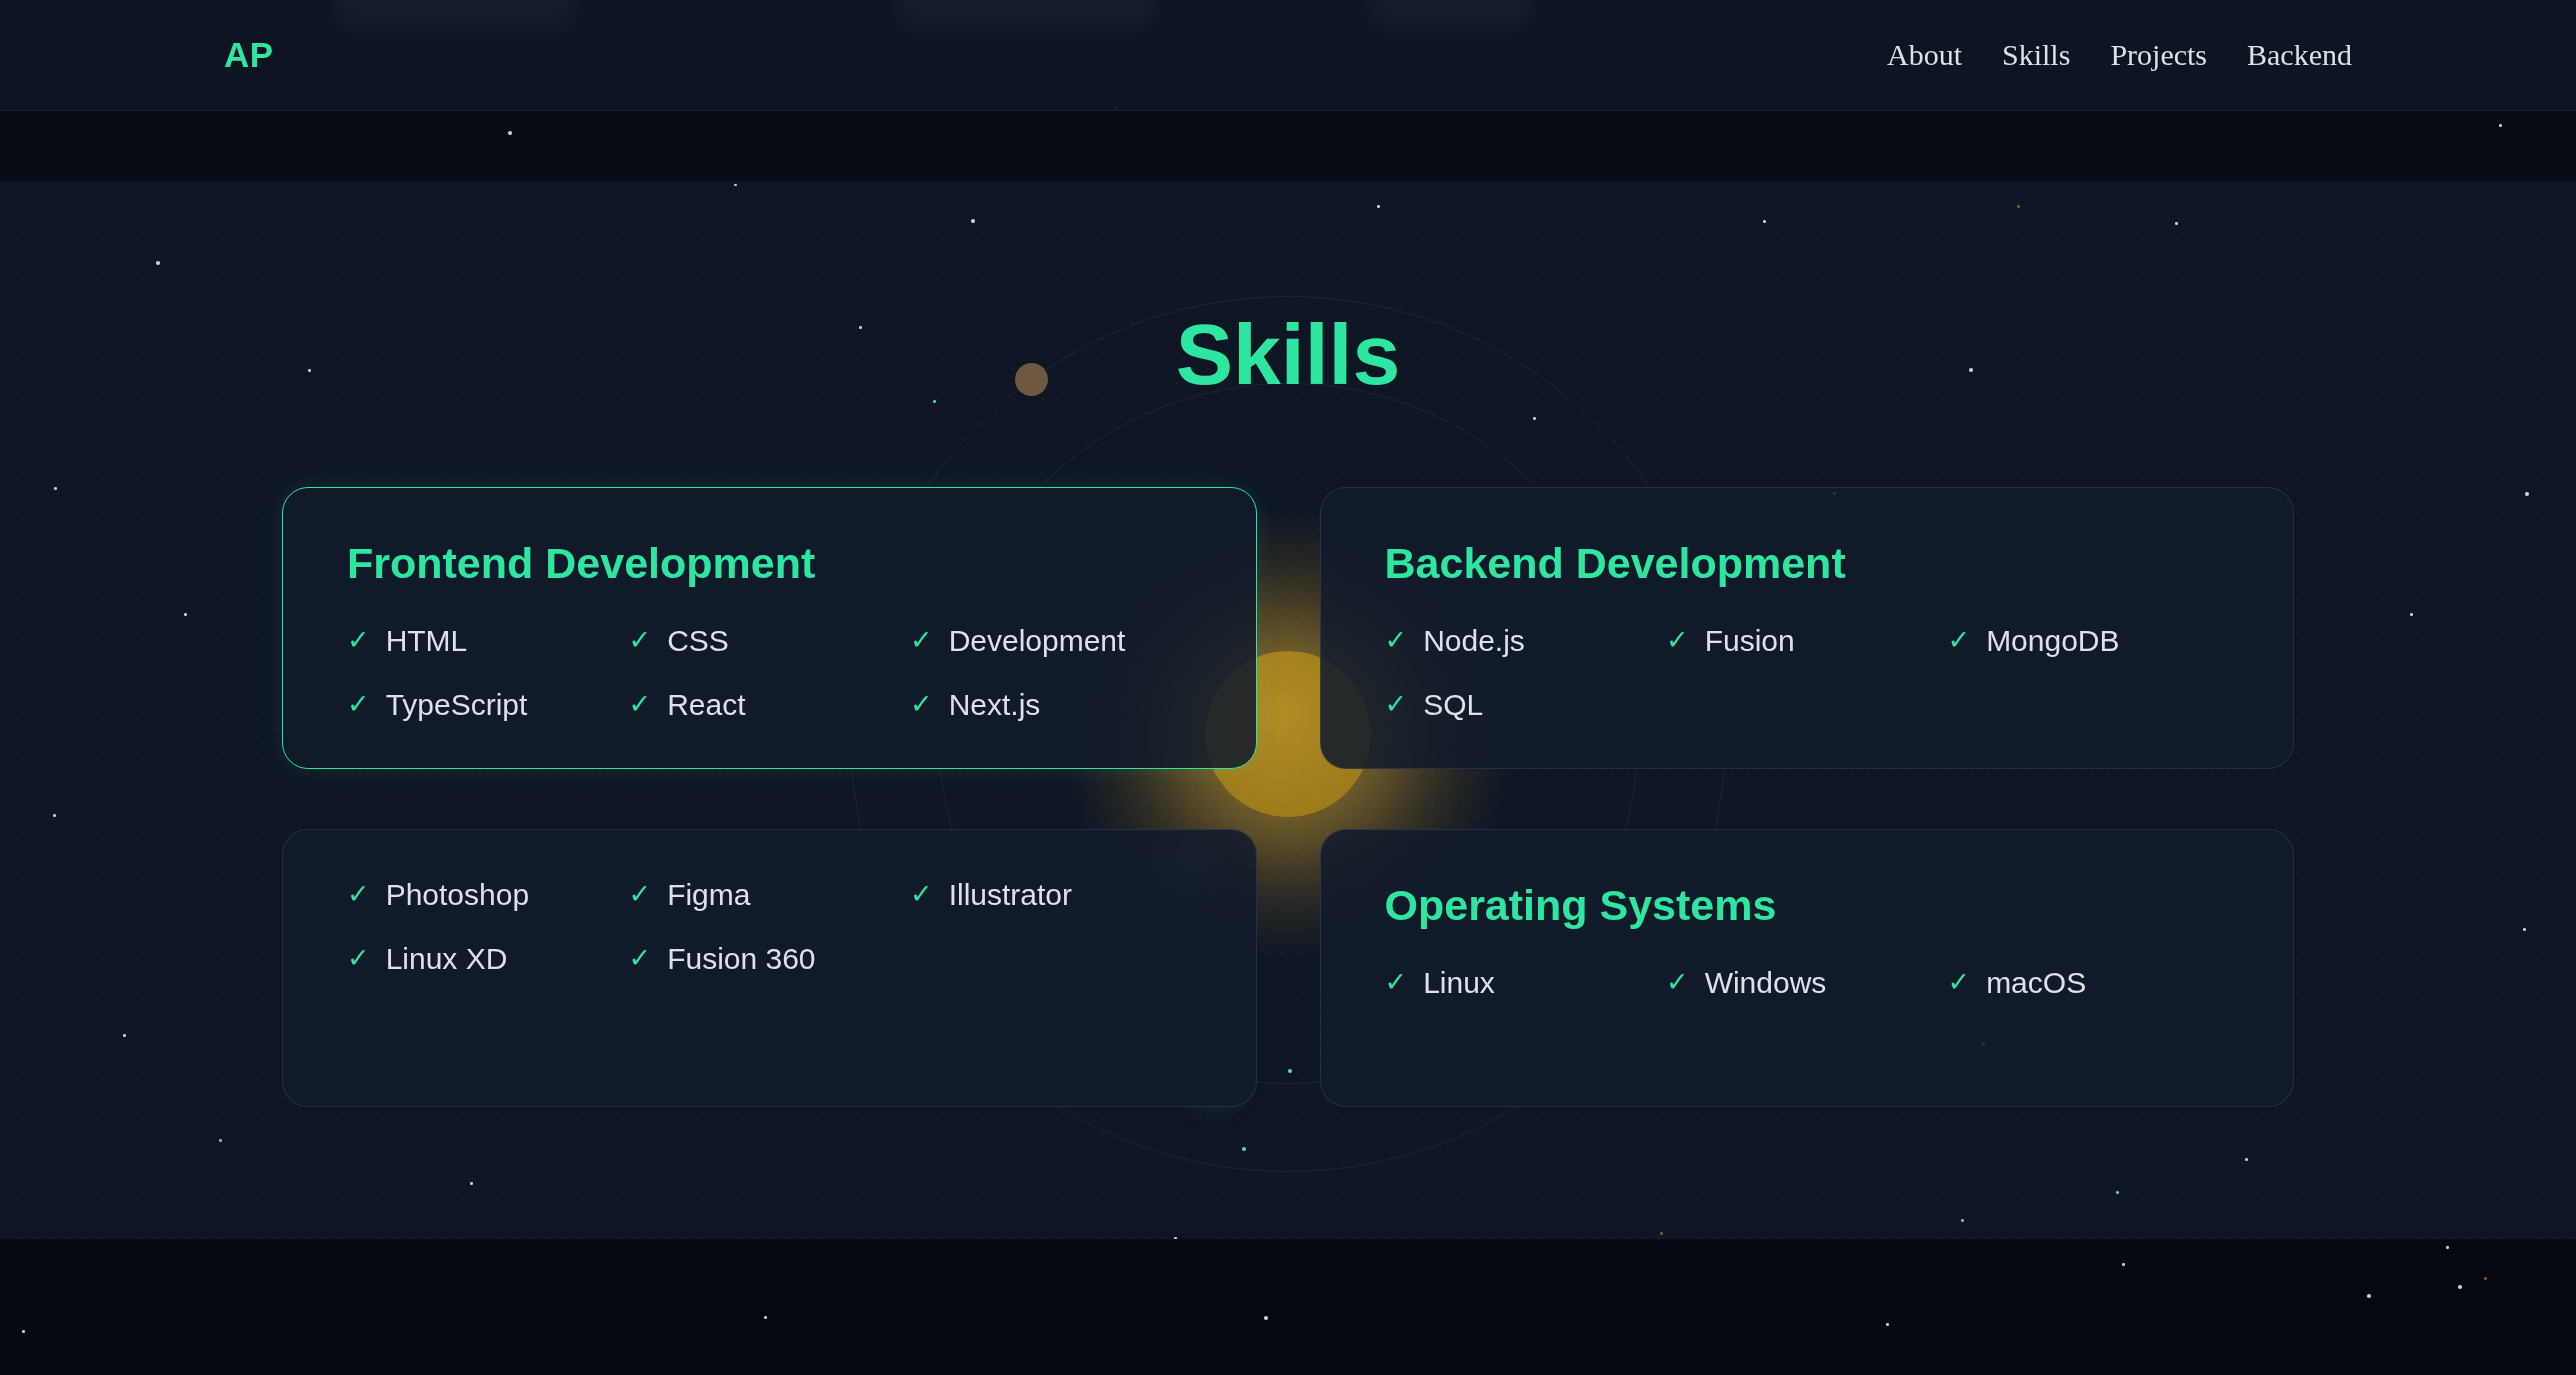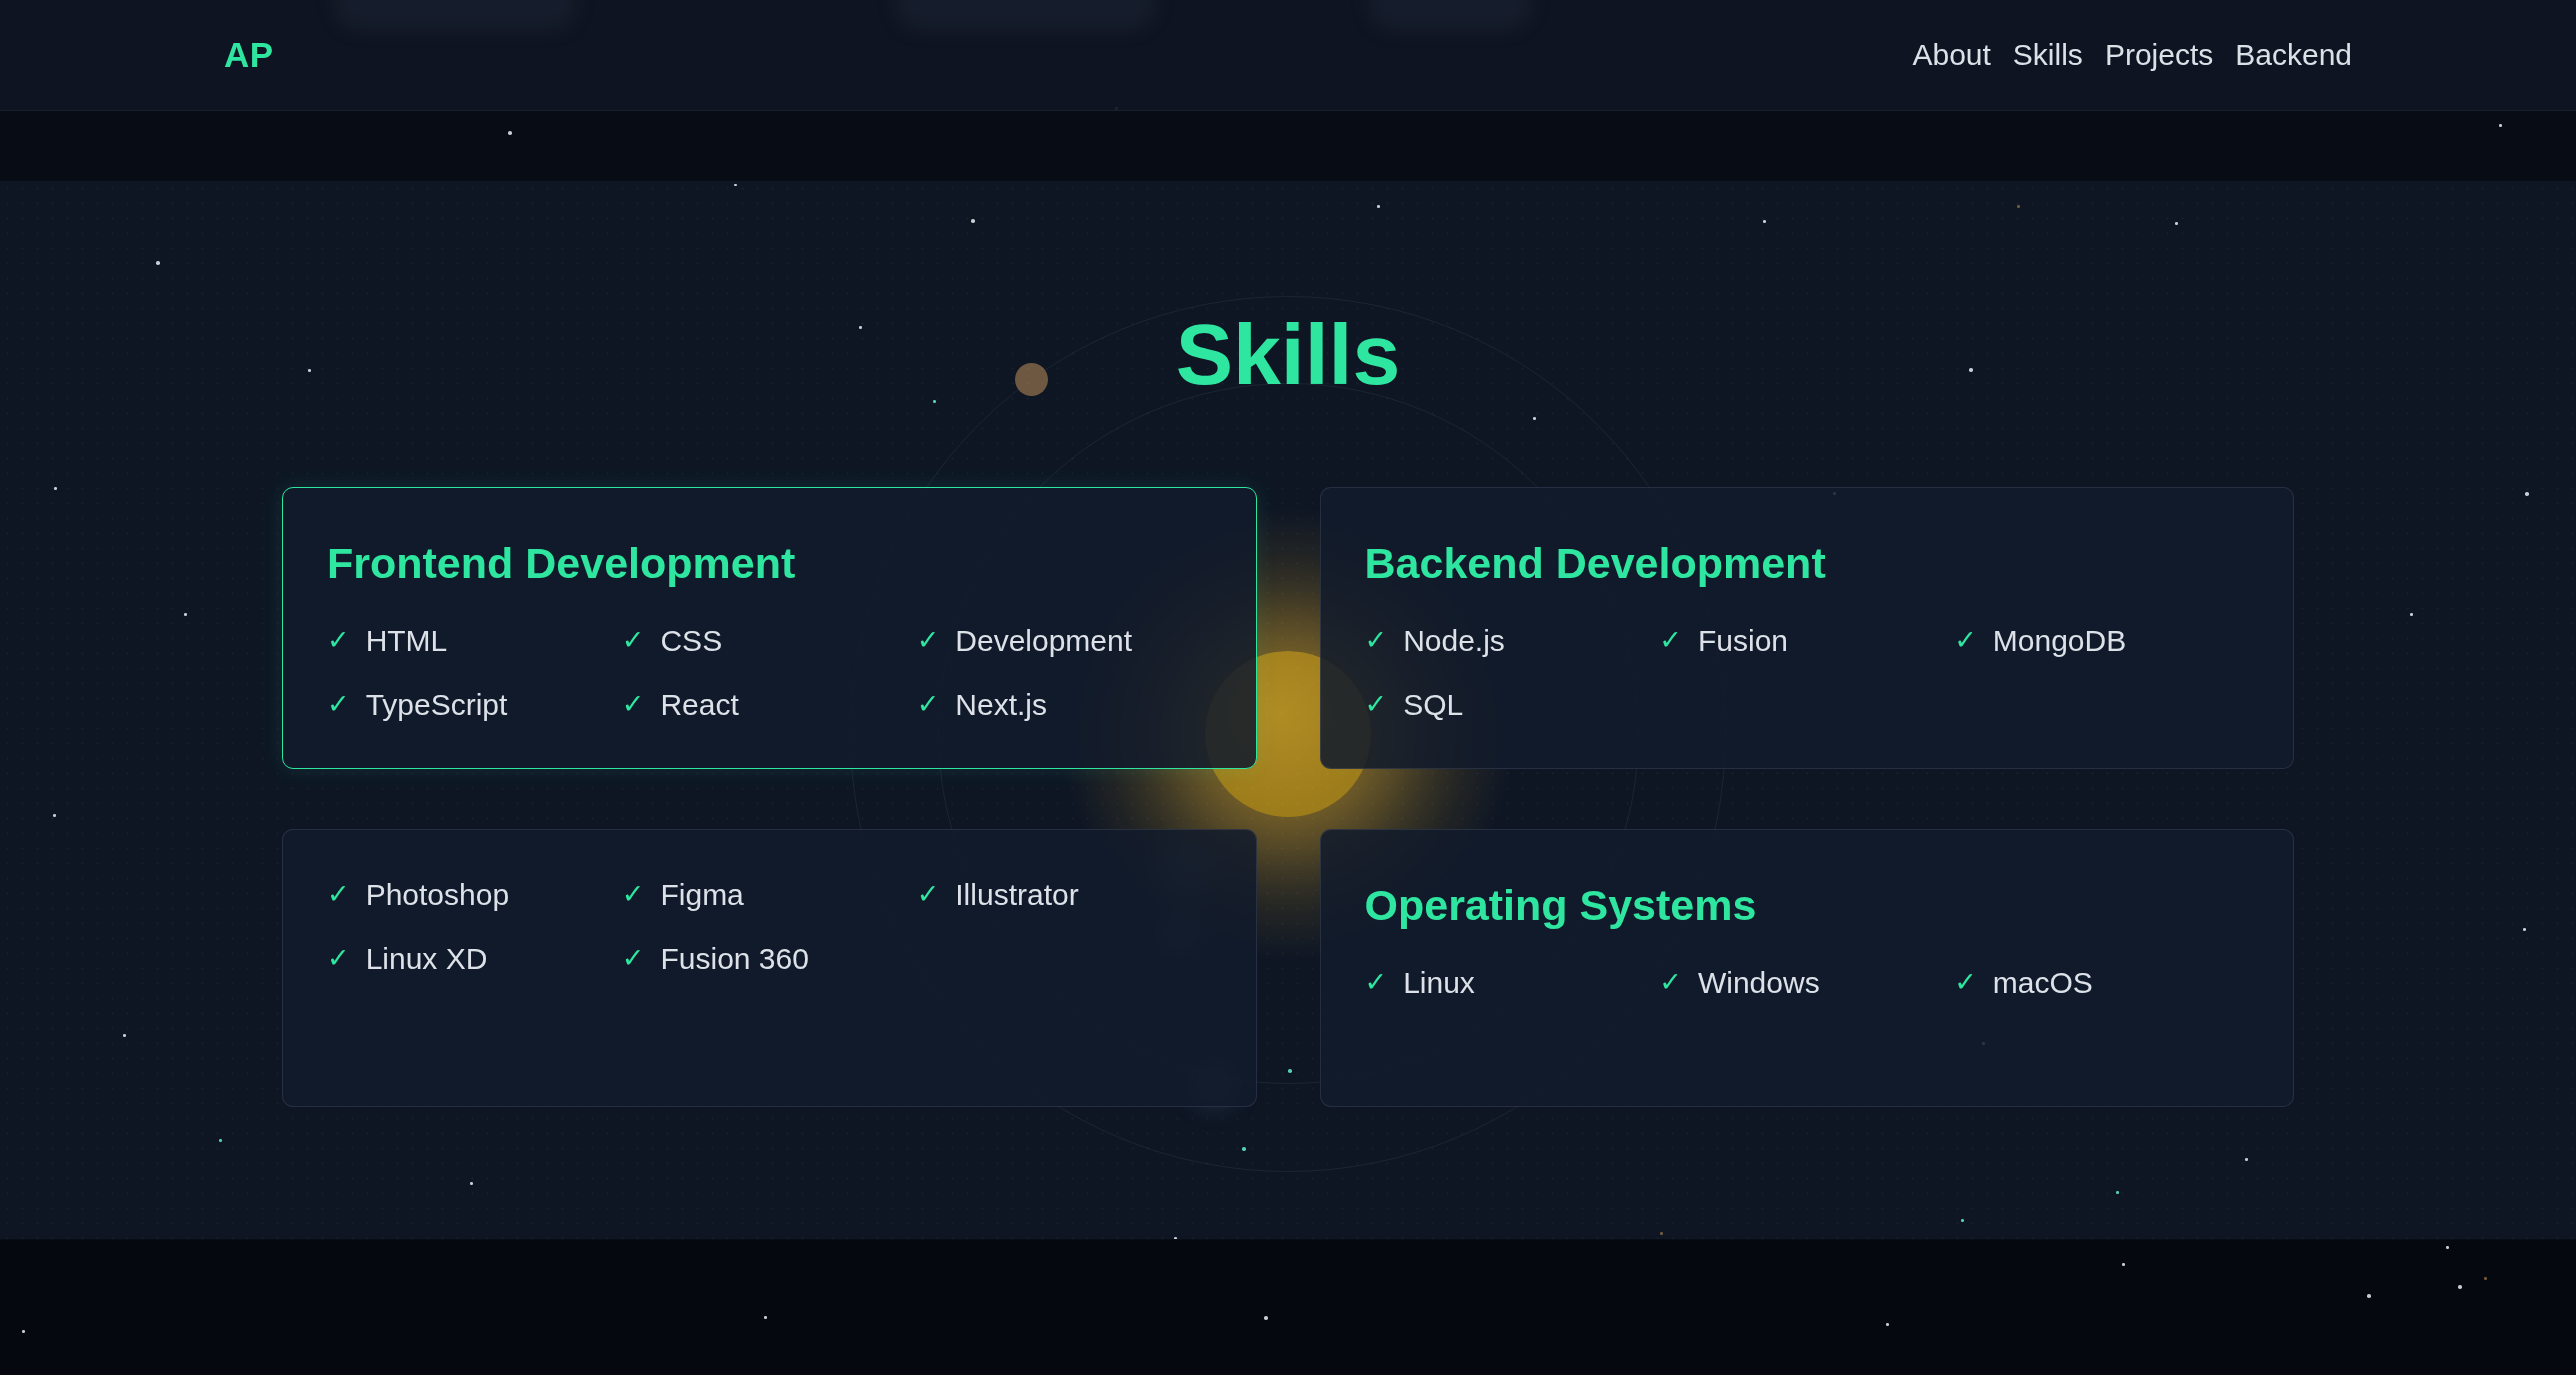--- a/index.html
+++ b/index.html
@@ -27,21 +27,21 @@
     z-index: 50;
   }
   .logo {
     font-size: 35px;
     font-weight: 700;
     letter-spacing: 0.4px;
     color: var(--accent);
     cursor: pointer;
     text-align: center;
   }
-  .nav-links { display: flex; gap: 22px; align-items: flex-end; }
+  .nav-links { display: flex; gap: 40px; align-items: flex-end; font-family: Liberation Serif, serif; }
   .nav-links a {
     font-size: 30px;
     color: #dce1e8;
     text-decoration: none;
     cursor: pointer;
   }
 
   
   .ghost-pill {
     position: absolute;
@@ -133,22 +133,22 @@
     position: relative;
     margin: 84px 282px 0;
     display: grid;
     grid-template-columns: 1fr 1fr;
     gap: 60px 63px;
     z-index: 10;
   }
   .card {
     background: rgba(18, 27, 43, 0.86);
     border: 0.9px solid rgba(148, 163, 184, 0.16);
-    border-radius: 11px;
-    padding: 49px 44px 47px;
+    border-radius: 26px;
+    padding: 49px 64px 47px;
     min-height: 278px;
   }
   .card.highlighted {
     border: 1.8px solid var(--accent);
     box-shadow: 0 0 21px rgba(46, 230, 160, 0.12);
   }
   .card-title {
     margin: 0 0 35px 0;
     font-size: 43px;
     line-height: 53px;

